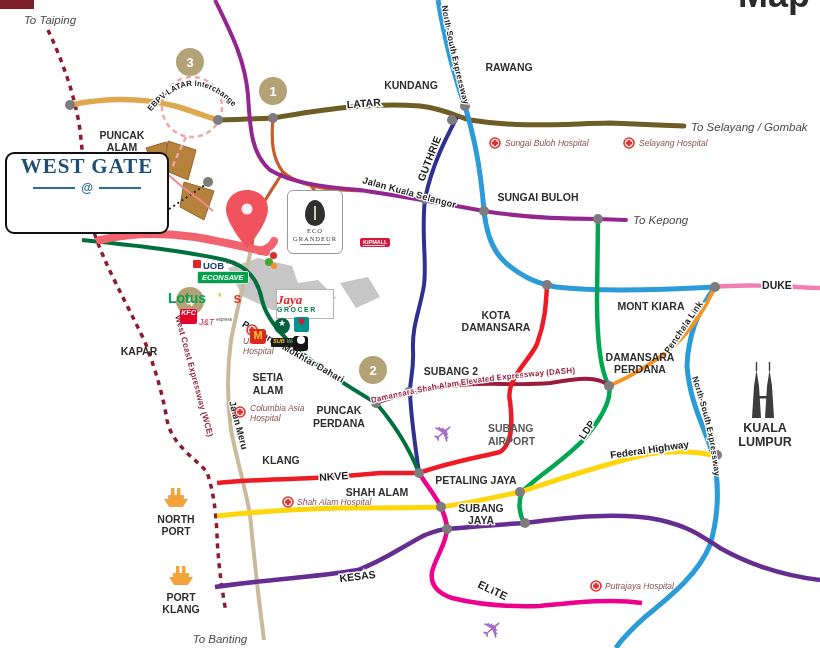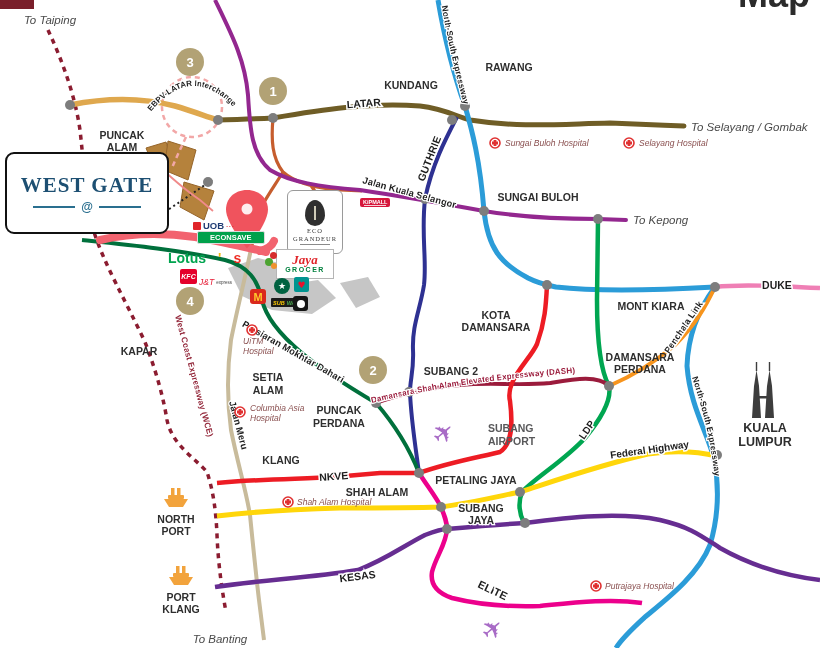--- a/index.html
+++ b/index.html
@@ -1,32 +1,32 @@
 <!DOCTYPE html>
 <html><head>
 <meta charset="utf-8">
 <style>
   html,body{margin:0;padding:0;background:#ffffff;}
   #stage{position:relative;width:820px;height:648px;overflow:hidden;background:#fff;
          font-family:"Liberation Sans",sans-serif;}
   svg text{font-family:"Liberation Sans",sans-serif;}
-  .chip{position:absolute;z-index:6;display:flex;align-items:center;gap:2px;}
+  .chip{position:absolute;z-index:6;display:flex;align-items:flex-start;gap:2px;margin-top:40px;}
   .halo{paint-order:stroke;stroke:#ffffff;stroke-width:3px;}
   .halo2{paint-order:stroke;stroke:#ffffff;stroke-width:2.4px;}
 
   
   #map-title{position:absolute;top:-23px;right:10px;font-size:36px;font-weight:bold;
              color:#2b2b2b;z-index:7;line-height:36px;}
 
   #corner-frag{position:absolute;left:0;top:0;width:34px;height:9px;background:#7a1f2b;z-index:3;}
 
   
   #westgate{position:absolute;left:5px;top:152px;width:160px;height:78px;background:#fff;
             border:2.5px solid #111;border-radius:9px;z-index:6;display:flex;flex-direction:column;
-            align-items:center;justify-content:center;gap:2px;}
+            align-items:center;justify-content:flex-start;gap:2px;}
   #westgate .wg-title{font-family:"Liberation Serif",serif;font-weight:bold;font-size:21px;
             color:#1d4f72;letter-spacing:1px;}
   #westgate .wg-div{display:flex;align-items:center;gap:6px;color:#2a6f8f;font-weight:bold;font-size:12px;}
   #westgate .wg-div .bar{width:42px;height:2px;background:#2a6f8f;}
   #westgate .wg-park{font-family:"Liberation Serif",serif;font-size:12.5px;letter-spacing:.5px;color:#6d6e71;}
   #westgate .wg-park .eco{color:#b5913c;}
 
   
   #ecograndeur{position:absolute;left:287px;top:190px;width:54px;height:62px;background:#fff;
             border:1.5px solid #9a9a9a;border-radius:6px;z-index:5;display:flex;flex-direction:column;
@@ -34,22 +34,22 @@
   #ecograndeur .crest{width:20px;height:26px;background:#2f2f2f;border-radius:50% 50% 50% 50%/60% 60% 40% 40%;
             position:relative;}
   #ecograndeur .crest:after{content:"";position:absolute;left:9px;top:6px;width:2px;height:14px;background:#cfcbb8;}
   #ecograndeur .eg-t{font-family:"Liberation Serif",serif;font-size:6.5px;letter-spacing:1px;color:#3a3a3a;line-height:7px;}
   #ecograndeur .eg-rule{width:30px;height:1px;background:#8a8a8a;margin-top:1px;}
 
   
   .uob-ingot{width:8px;height:8px;background:#e0252a;border-radius:1px;}
   #brand-uob{left:193px;top:220px;font-weight:bold;color:#1f3b73;font-size:9.5px;}
   #brand-uob .dots{color:#e0252a;font-size:6px;letter-spacing:1px;}
-  #brand-econsave{left:197px;top:231px;background:#00a14b;color:#fff;font-weight:bold;
-        font-size:7.5px;padding:1px 12px;border-radius:2px;border:1px solid #dcdcdc;}
+  #brand-econsave{left:197px;top:231px;background:#00a14b;color:#fff;font-style:italic;font-weight:bold;
+        font-size:7.5px;padding:1px 4px;border-radius:2px;border:1px solid #dcdcdc;}
   #brand-lotus{left:168px;top:250px;font-weight:bold;font-size:14px;gap:12px;}
   #brand-lotus .l1{color:#00a44f;} #brand-lotus .l2{color:#f5b80c;} #brand-lotus .l3{color:#ee2d24;}
   #brand-kfc{left:180px;top:269px;width:17px;height:15px;background:#e4002b;border-radius:2px;
         color:#fff;font-weight:bold;font-style:italic;font-size:7px;justify-content:center;}
   #brand-jnt{left:199px;top:277px;font-weight:normal;font-style:italic;font-size:8.5px;color:#e71d36;}
   #brand-jnt .sub{font-size:4.5px;color:#444;font-style:normal;}
   #brand-mcd{left:250px;top:289px;width:16px;height:15px;background:#da291c;border-radius:3px;
         color:#ffc72c;font-weight:bold;font-size:11px;justify-content:center;}
   #brand-jaya{left:276px;top:249px;width:56px;height:28px;background:#fff;border:1px solid #b5b5b5;
         flex-direction:column;gap:0;justify-content:center;}

